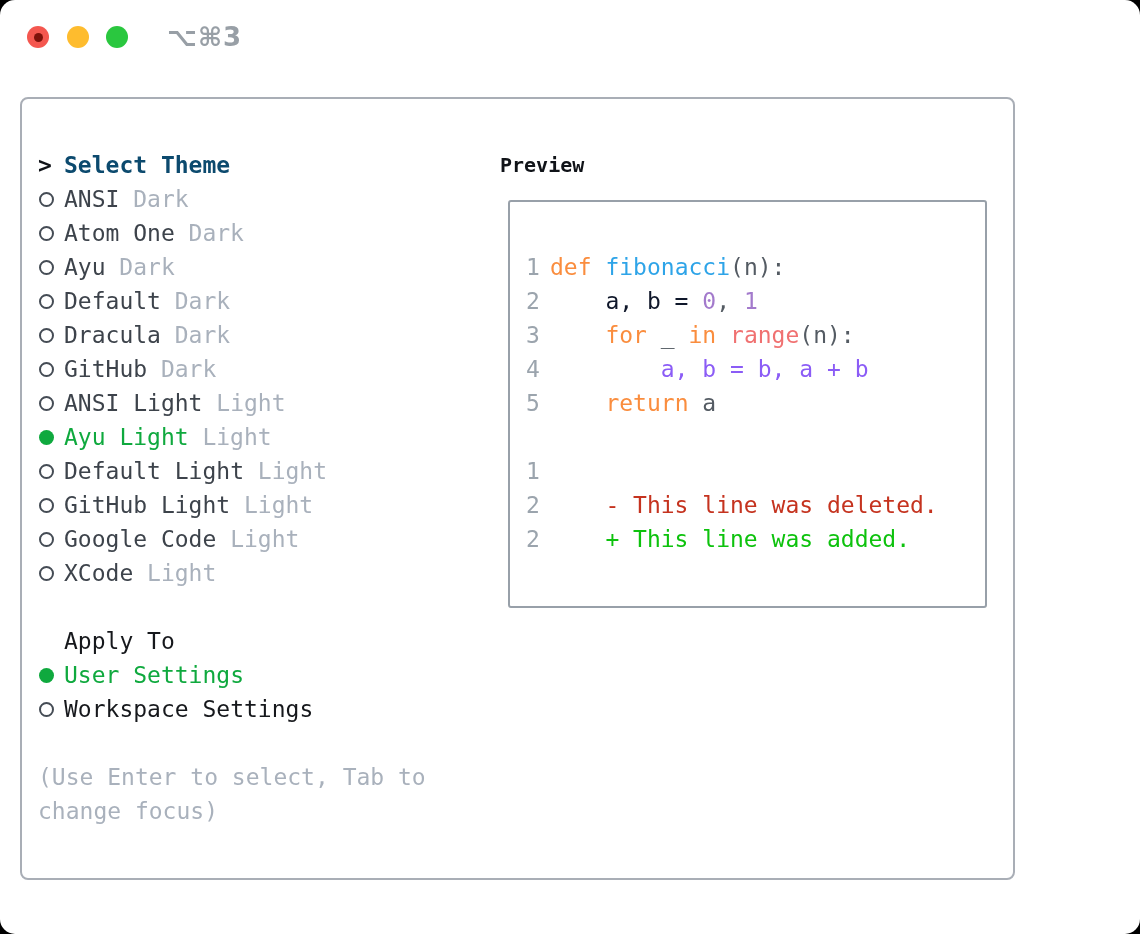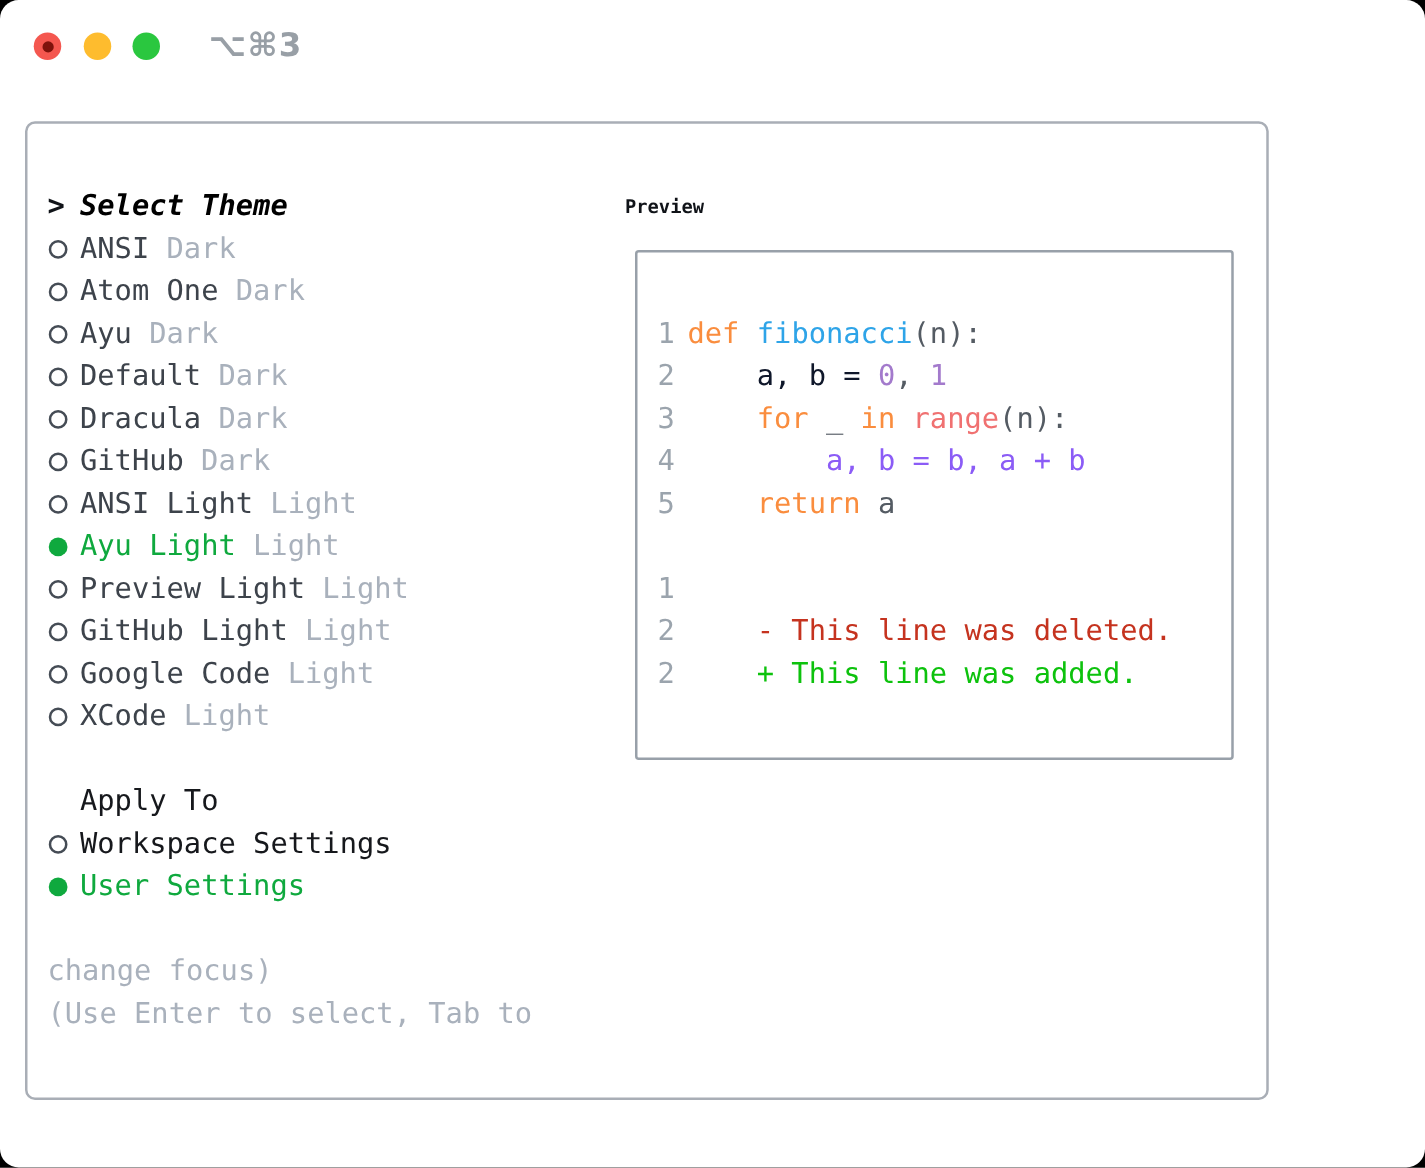--- a/index.html
+++ b/index.html
@@ -59,31 +59,31 @@
     width: 26px; flex: none;
     display: flex; align-items: center;
     font-weight: bold; color: #101318;
   }
   .dot {
     width: 15px; height: 15px; border-radius: 50%;
     box-sizing: border-box;
     margin-left: 1px;
   }
   .dot.hollow { border: 2.5px solid #454c55; background: transparent; }
-  .header-label { font-weight: bold; color: #000000; font-style: italic; }
+  .header-label { font-weight: bold; color: #0c4a6e; }
   .theme-name { color: #3d434b; }
   .theme-variant { color: #a9b1bc; margin-left: 13.8px; }
   .apply-label { color: #16181c; }
   .help-row span { color: #a9b1bc; }
   .blank { height: 34px; }
   
   .preview-title {
     position: absolute; left: 478px; top: 49px;
     height: 34px; display: flex; align-items: center;
-    font-size: 15px; font-weight: bold; color: #101318;
+    font-size: 20px; font-weight: bold; color: #101318;
   }
   .preview-box {
     position: absolute; left: 486px; top: 101px;
     width: 479px; height: 408px;
     box-sizing: border-box;
     border: 2px solid #98a0a9;
     border-radius: 3px;
     padding: 48px 0 0 16px;
     overflow: hidden;
   }
@@ -123,46 +123,46 @@
 
       <div id="theme-list">
           <div class="row"><span class="marker"><span class="dot hollow"></span></span><span class="theme-name">ANSI</span><span class="theme-variant">Dark</span></div>
           <div class="row"><span class="marker"><span class="dot hollow"></span></span><span class="theme-name">Atom One</span><span class="theme-variant">Dark</span></div>
           <div class="row"><span class="marker"><span class="dot hollow"></span></span><span class="theme-name">Ayu</span><span class="theme-variant">Dark</span></div>
           <div class="row"><span class="marker"><span class="dot hollow"></span></span><span class="theme-name">Default</span><span class="theme-variant">Dark</span></div>
           <div class="row"><span class="marker"><span class="dot hollow"></span></span><span class="theme-name">Dracula</span><span class="theme-variant">Dark</span></div>
           <div class="row"><span class="marker"><span class="dot hollow"></span></span><span class="theme-name">GitHub</span><span class="theme-variant">Dark</span></div>
           <div class="row"><span class="marker"><span class="dot hollow"></span></span><span class="theme-name">ANSI Light</span><span class="theme-variant">Light</span></div>
           <div class="row"><span class="marker"><span class="dot filled" style="background: rgb(15, 169, 62);"></span></span><span class="theme-name" style="color: rgb(15, 169, 62);">Ayu Light</span><span class="theme-variant">Light</span></div>
-          <div class="row"><span class="marker"><span class="dot hollow"></span></span><span class="theme-name">Preview Light</span><span class="theme-variant">Light</span></div>
+          <div class="row"><span class="marker"><span class="dot hollow"></span></span><span class="theme-name">Default Light</span><span class="theme-variant">Light</span></div>
           <div class="row"><span class="marker"><span class="dot hollow"></span></span><span class="theme-name">GitHub Light</span><span class="theme-variant">Light</span></div>
           <div class="row"><span class="marker"><span class="dot hollow"></span></span><span class="theme-name">Google Code</span><span class="theme-variant">Light</span></div>
           <div class="row"><span class="marker"><span class="dot hollow"></span></span><span class="theme-name">XCode</span><span class="theme-variant">Light</span></div>
         </div>
 
       <div class="blank"></div>
 
       <div class="row">
         <span class="marker"></span>
         <span class="apply-label">Apply To</span>
       </div>
 
       <div id="apply-list">
+          <div class="row"><span class="marker"><span class="dot filled" style="background: rgb(15, 169, 62);"></span></span><span class="apply-label" style="color: rgb(15, 169, 62);">User Settings</span></div>
           <div class="row"><span class="marker"><span class="dot hollow"></span></span><span class="apply-label">Workspace Settings</span></div>
-          <div class="row"><span class="marker"><span class="dot filled" style="background: rgb(15, 169, 62);"></span></span><span class="apply-label" style="color: rgb(15, 169, 62);">User Settings</span></div>
         </div>
 
       <div class="blank"></div>
 
+      <div class="row help-row">
+        <span>(Use Enter to select, Tab to</span>
+      </div>
       <div class="row help-row">
         <span>change focus)</span>
       </div>
-      <div class="row help-row">
-        <span>(Use Enter to select, Tab to</span>
-      </div>
     </div>
 
     <div class="preview-title">Preview</div>
 
     <div class="preview-box">
       <div id="code-lines">
           <div class="crow">
             <span class="lnum" style="color: rgb(155, 164, 173);">1</span>
             <pre><span style="color: rgb(250, 141, 62);">def</span><span style="color: rgb(84, 91, 99);"> </span><span style="color: rgb(46, 164, 232);">fibonacci</span><span style="color: rgb(84, 91, 99);">(n):</span></pre>
           </div>

